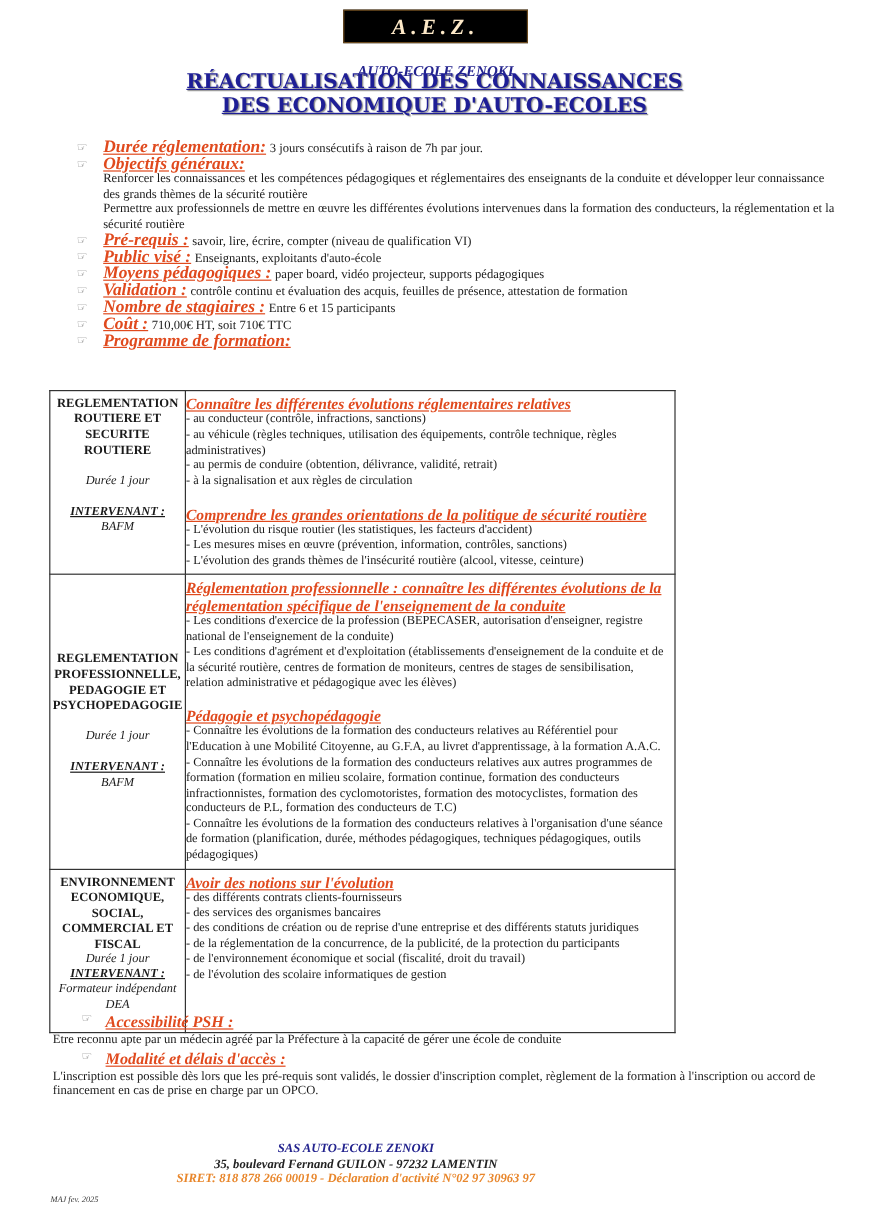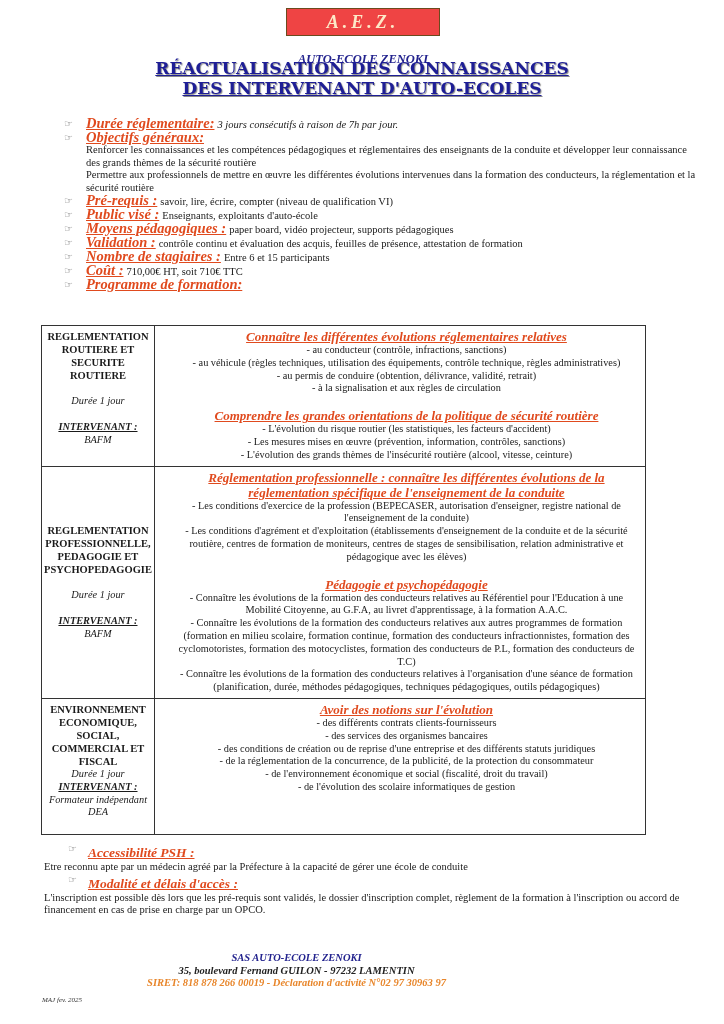--- a/index.html
+++ b/index.html
@@ -1,40 +1,40 @@
 <!DOCTYPE html>
 <html><head>
 <meta charset="utf-8">
 <style>
   html, body { margin: 0; padding: 0; background: #ffffff; }
   body { width: 724px; height: 1024px; position: relative; overflow: hidden;
          font-family: "Liberation Serif", "DejaVu Serif", serif; color: #1a1a1a; }
   .logo-wrap { position: absolute; left: 270px; top: 8px; width: 186px; text-align: center; }
-  .logo-box { width: 152px; height: 26px; margin: 0 auto; background: #ef4444;
+  .logo-box { width: 152px; height: 26px; margin: 0 auto; background: #000000;
               border: 1px solid #6b4a1e; display: flex; align-items: center; justify-content: center; }
   .logo-box span { color: #fde9c8; font-style: italic; font-weight: bold; font-size: 18px;
                    letter-spacing: 4px; font-family: "Liberation Serif", serif; }
   .logo-name { color: #23238e; font-style: italic; font-weight: bold; font-size: 12.5px;
                margin-top: 16px; font-family: "Liberation Serif", serif; }
   .title { position: absolute; left: 0; width: 724px; top: 58px; text-align: center;
            color: #1e1e96; font-family: "DejaVu Serif", serif; font-weight: bold;
            font-size: 17px; line-height: 20px; text-decoration: underline;
            text-shadow: 1px 1px 1px #8a8a8a; }
   .info { position: absolute; left: 86px; top: 117px; width: 610px; font-size: 11px; line-height: 13px; }
   .row { display: flex; align-items: baseline; position: relative; }
   .bullet { position: absolute; left: -22px; color: #777; font-size: 10px; }
   .lbl { color: #e04a1e; font-style: italic; font-weight: bold; text-decoration: underline;
          font-size: 14.5px; margin-right: 3px; white-space: nowrap; }
   .val { font-size: 10.5px; }
-  .val.it { font-style: italic; }
+  .val.it { }
   .para { font-size: 10.5px; line-height: 12.5px; }
-  .prog { position: absolute; left: 41px; top: 325px; width: 605px; border-collapse: collapse; }
+  .prog { position: absolute; left: 41px; top: 325px; width: 522px; border-collapse: collapse; }
   .prog td { border: 1.5px solid #333; vertical-align: top; font-size: 10.3px; line-height: 12.8px; }
   .prog td.left { width: 100px; text-align: center; padding: 4px 2px; }
-  .prog td.right { padding: 3px 3px 4px 16px; text-align: center; }
+  .prog td.right { padding: 3px 3px 4px 0; }
   .mod-title { font-weight: bold; font-size: 10.5px; line-height: 13px; }
   .dur { font-style: italic; }
   .intv { font-style: italic; font-weight: bold; text-decoration: underline; }
   .who { font-style: italic; }
   .sec-title { color: #e04a1e; font-style: italic; font-weight: bold; text-decoration: underline;
                font-size: 13px; line-height: 15px; }
   .gap { height: 13px; }
   .after { position: absolute; left: 44px; top: 843px; width: 650px; }
   .after .lbl { font-size: 13.5px; }
   .after .hdr { padding-left: 44px; position: relative; }
@@ -52,27 +52,27 @@
 
 <div class="logo-wrap">
   <div class="logo-box">
       <span>A.E.Z.</span>
     </div>
   <div class="logo-name">AUTO-ECOLE ZENOKI</div>
 </div>
 
 <div class="title">
   <div>RÉACTUALISATION DES CONNAISSANCES</div>
-  <div>DES INTERVENANT D'AUTO-ECOLES</div>
+  <div>DES ECONOMIQUE D'AUTO-ECOLES</div>
 </div>
 
 <div class="info">
   <div class="row">
     <span class="bullet">☞</span>
-    <span class="lbl">Durée réglementaire:</span>
+    <span class="lbl">Durée réglementation:</span>
     <span class="val it">3 jours consécutifs à raison de 7h par jour.</span>
   </div>
   <div class="row">
     <span class="bullet">☞</span>
     <span class="lbl">Objectifs généraux:</span>
   </div>
   <div class="para">Renforcer les connaissances et les compétences pédagogiques et réglementaires des enseignants de la conduite et développer leur connaissance des grands thèmes de la sécurité routière</div>
   <div class="para">Permettre aux professionnels de mettre en œuvre les différentes évolutions intervenues dans la formation des conducteurs, la réglementation et la sécurité routière</div>
   <div class="row">
     <span class="bullet">☞</span>
@@ -159,21 +159,21 @@
           <div class="mod-title">ENVIRONNEMENT ECONOMIQUE, SOCIAL, COMMERCIAL ET FISCAL</div>
           <div class="dur">Durée 1 jour</div>
           <div class="intv">INTERVENANT :</div>
           <div class="who">Formateur indépendant DEA</div>
         </td>
         <td class="right" style="height: 128px;">
           <div class="sec-title">Avoir des notions sur l'évolution</div>
           <div>- des différents contrats clients-fournisseurs</div>
           <div>- des services des organismes bancaires</div>
           <div>- des conditions de création ou de reprise d'une entreprise et des différents statuts juridiques</div>
-          <div>- de la réglementation de la concurrence, de la publicité, de la protection du consommateur</div>
+          <div>- de la réglementation de la concurrence, de la publicité, de la protection du participants</div>
           <div>- de l'environnement économique et social (fiscalité, droit du travail)</div>
           <div>- de l'évolution des scolaire informatiques de gestion</div>
         </td>
       </tr>
     </tbody>
 </table>
 
 <div class="after">
   <div class="hdr">
     <span class="bullet">☞</span>

